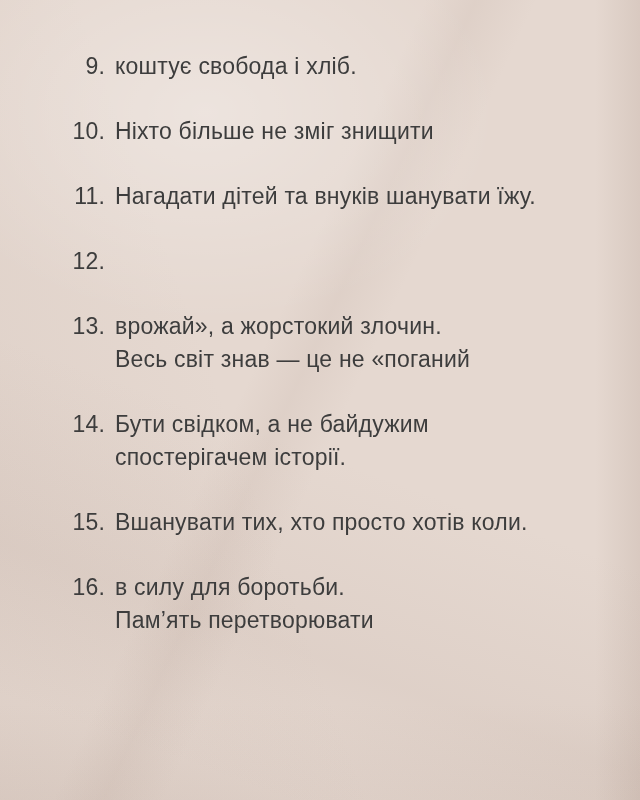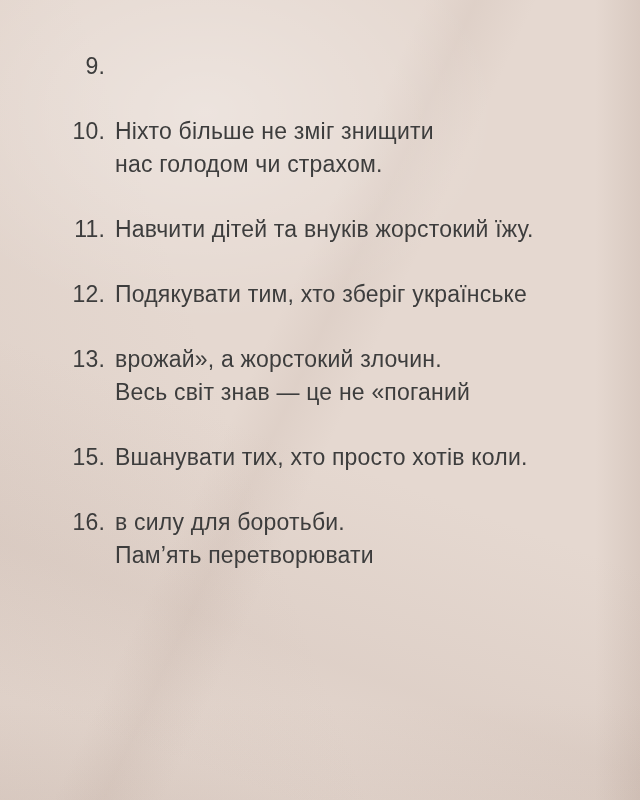--- a/index.html
+++ b/index.html
@@ -58,54 +58,60 @@
 </style>
 </head>
 <body>
 
 <div class="page">
   <ol class="list">
 
     <li class="item">
       <span class="num">9.</span>
       <span class="text">
+        <span class="line">коштує свобода і хліб.</span>
       </span>
     </li>
 
     <li class="item">
       <span class="num">10.</span>
       <span class="text">
         <span class="line">Ніхто більше не зміг знищити</span>
-        <span class="line">нас голодом чи страхом.</span>
       </span>
     </li>
 
     <li class="item">
       <span class="num">11.</span>
       <span class="text">
-        <span class="line">Навчити дітей та внуків жорстокий їжу.</span>
+        <span class="line">Нагадати дітей та внуків шанувати їжу.</span>
         <span class="line"></span>
       </span>
     </li>
 
     <li class="item">
       <span class="num">12.</span>
       <span class="text">
-        <span class="line">Подякувати тим, хто зберіг українське</span>
       </span>
     </li>
 
     <li class="item">
       <span class="num">13.</span>
       <span class="text">
         <span class="line">врожай», а жорстокий злочин.</span>
         <span class="line">Весь світ знав — це не «поганий</span>
       </span>
     </li>
 
+    <li class="item">
+      <span class="num">14.</span>
+      <span class="text">
+        <span class="line">Бути свідком, а не байдужим</span>
+        <span class="line">спостерігачем історії.</span>
+      </span>
+    </li>
 
     <li class="item">
       <span class="num">15.</span>
       <span class="text">
         <span class="line">Вшанувати тих, хто просто хотів коли.</span>
         <span class="line"></span>
       </span>
     </li>
 
     <li class="item">

